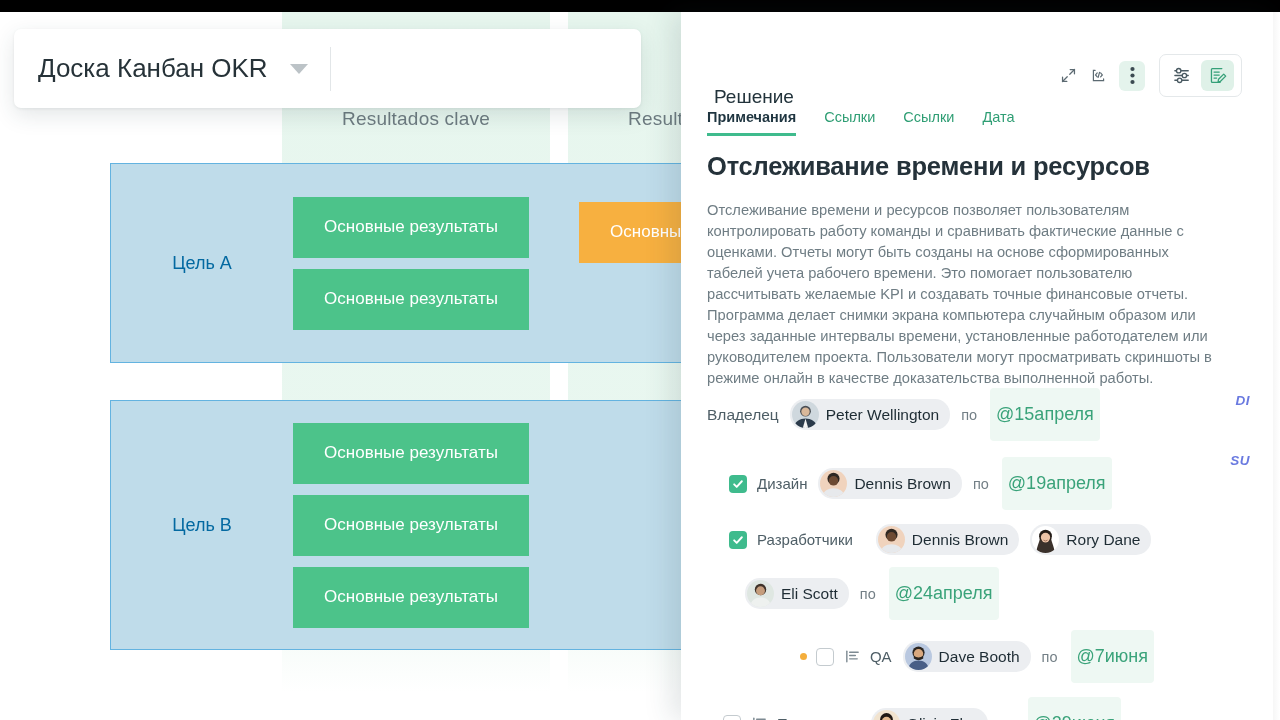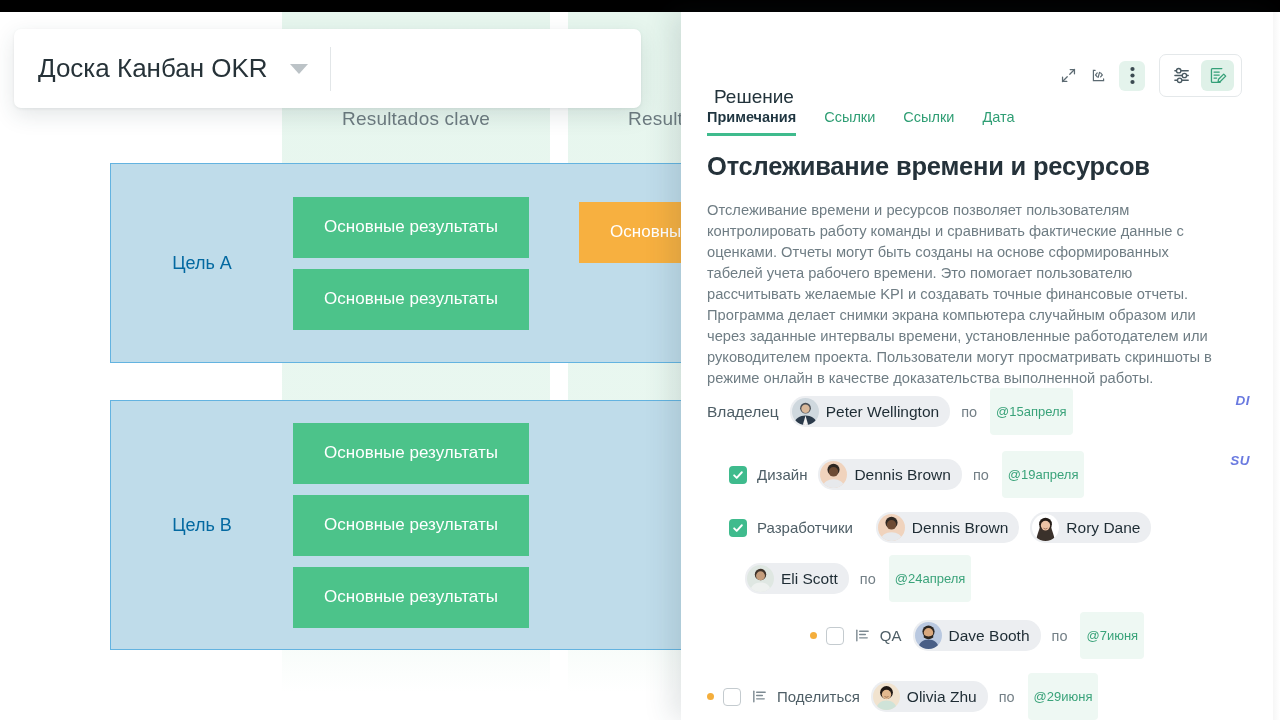--- a/index.html
+++ b/index.html
@@ -138,21 +138,21 @@
   .chip {
     display: inline-flex; align-items: center; gap: 7px;
     background: #eceef1; border-radius: 15px;
     padding: 2px 11px 2px 2px; margin-right: 11px; cursor: pointer;
   }
   .chip .name { font-size: 15.5px; color: #1e2c34; white-space: nowrap; }
   .av { width: 27px; height: 27px; border-radius: 50%; overflow: hidden; display:block; flex: none; }
 
   .po { font-size: 14.5px; color: #737f86; margin-right: 13px; }
   .date {
-    font-size: 13px; color: #3aa37a; background: #eef8f3;
+    font-size: 18px; color: #3aa37a; background: #eef8f3;
     border-radius: 4px; padding: 16px 6px; cursor: pointer; white-space: nowrap;
   }
 
   .cbx {
     width: 18px; height: 18px; border-radius: 4px; flex: none;
     margin-right: 10px; cursor: pointer;
     background: #3fbb8d; display: flex; align-items: center; justify-content: center;
   }
   .cbx.empty { background: #ffffff; border: 1.5px solid #c4cbcf; }
   .dot { width: 7px; height: 7px; border-radius: 50%; background: #f4ae3c; flex: none; margin-right: 9px; }

